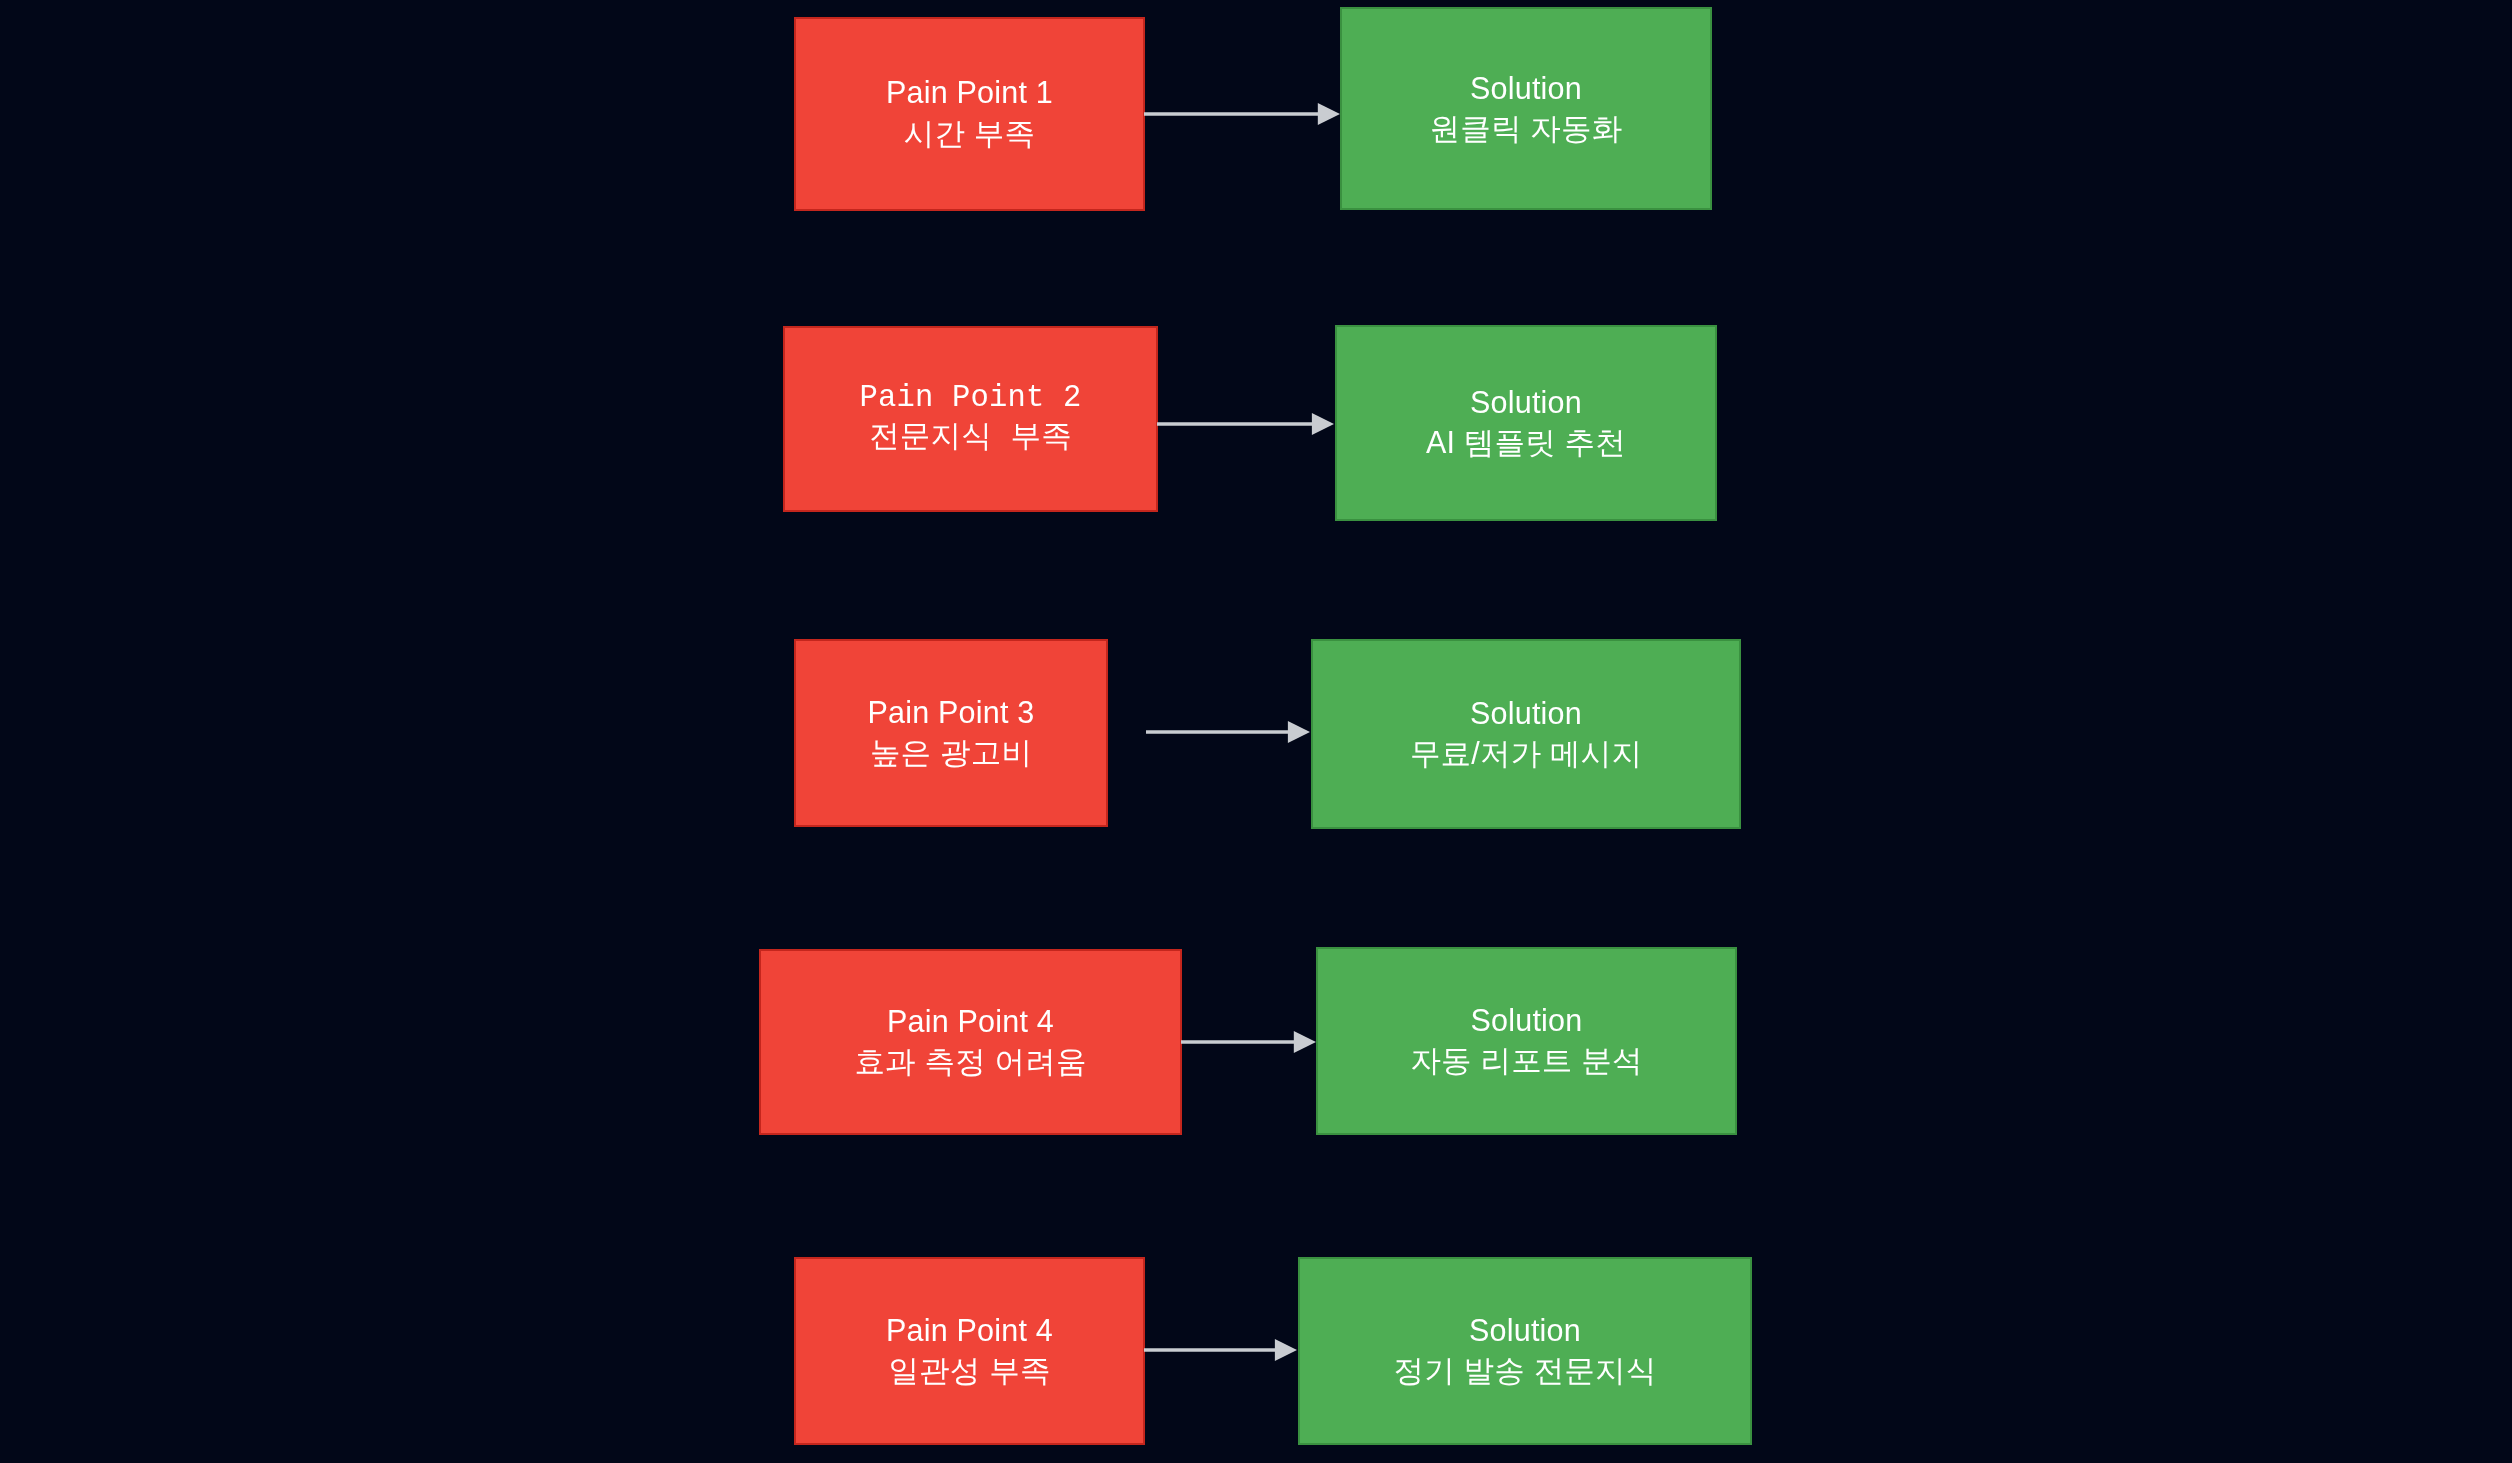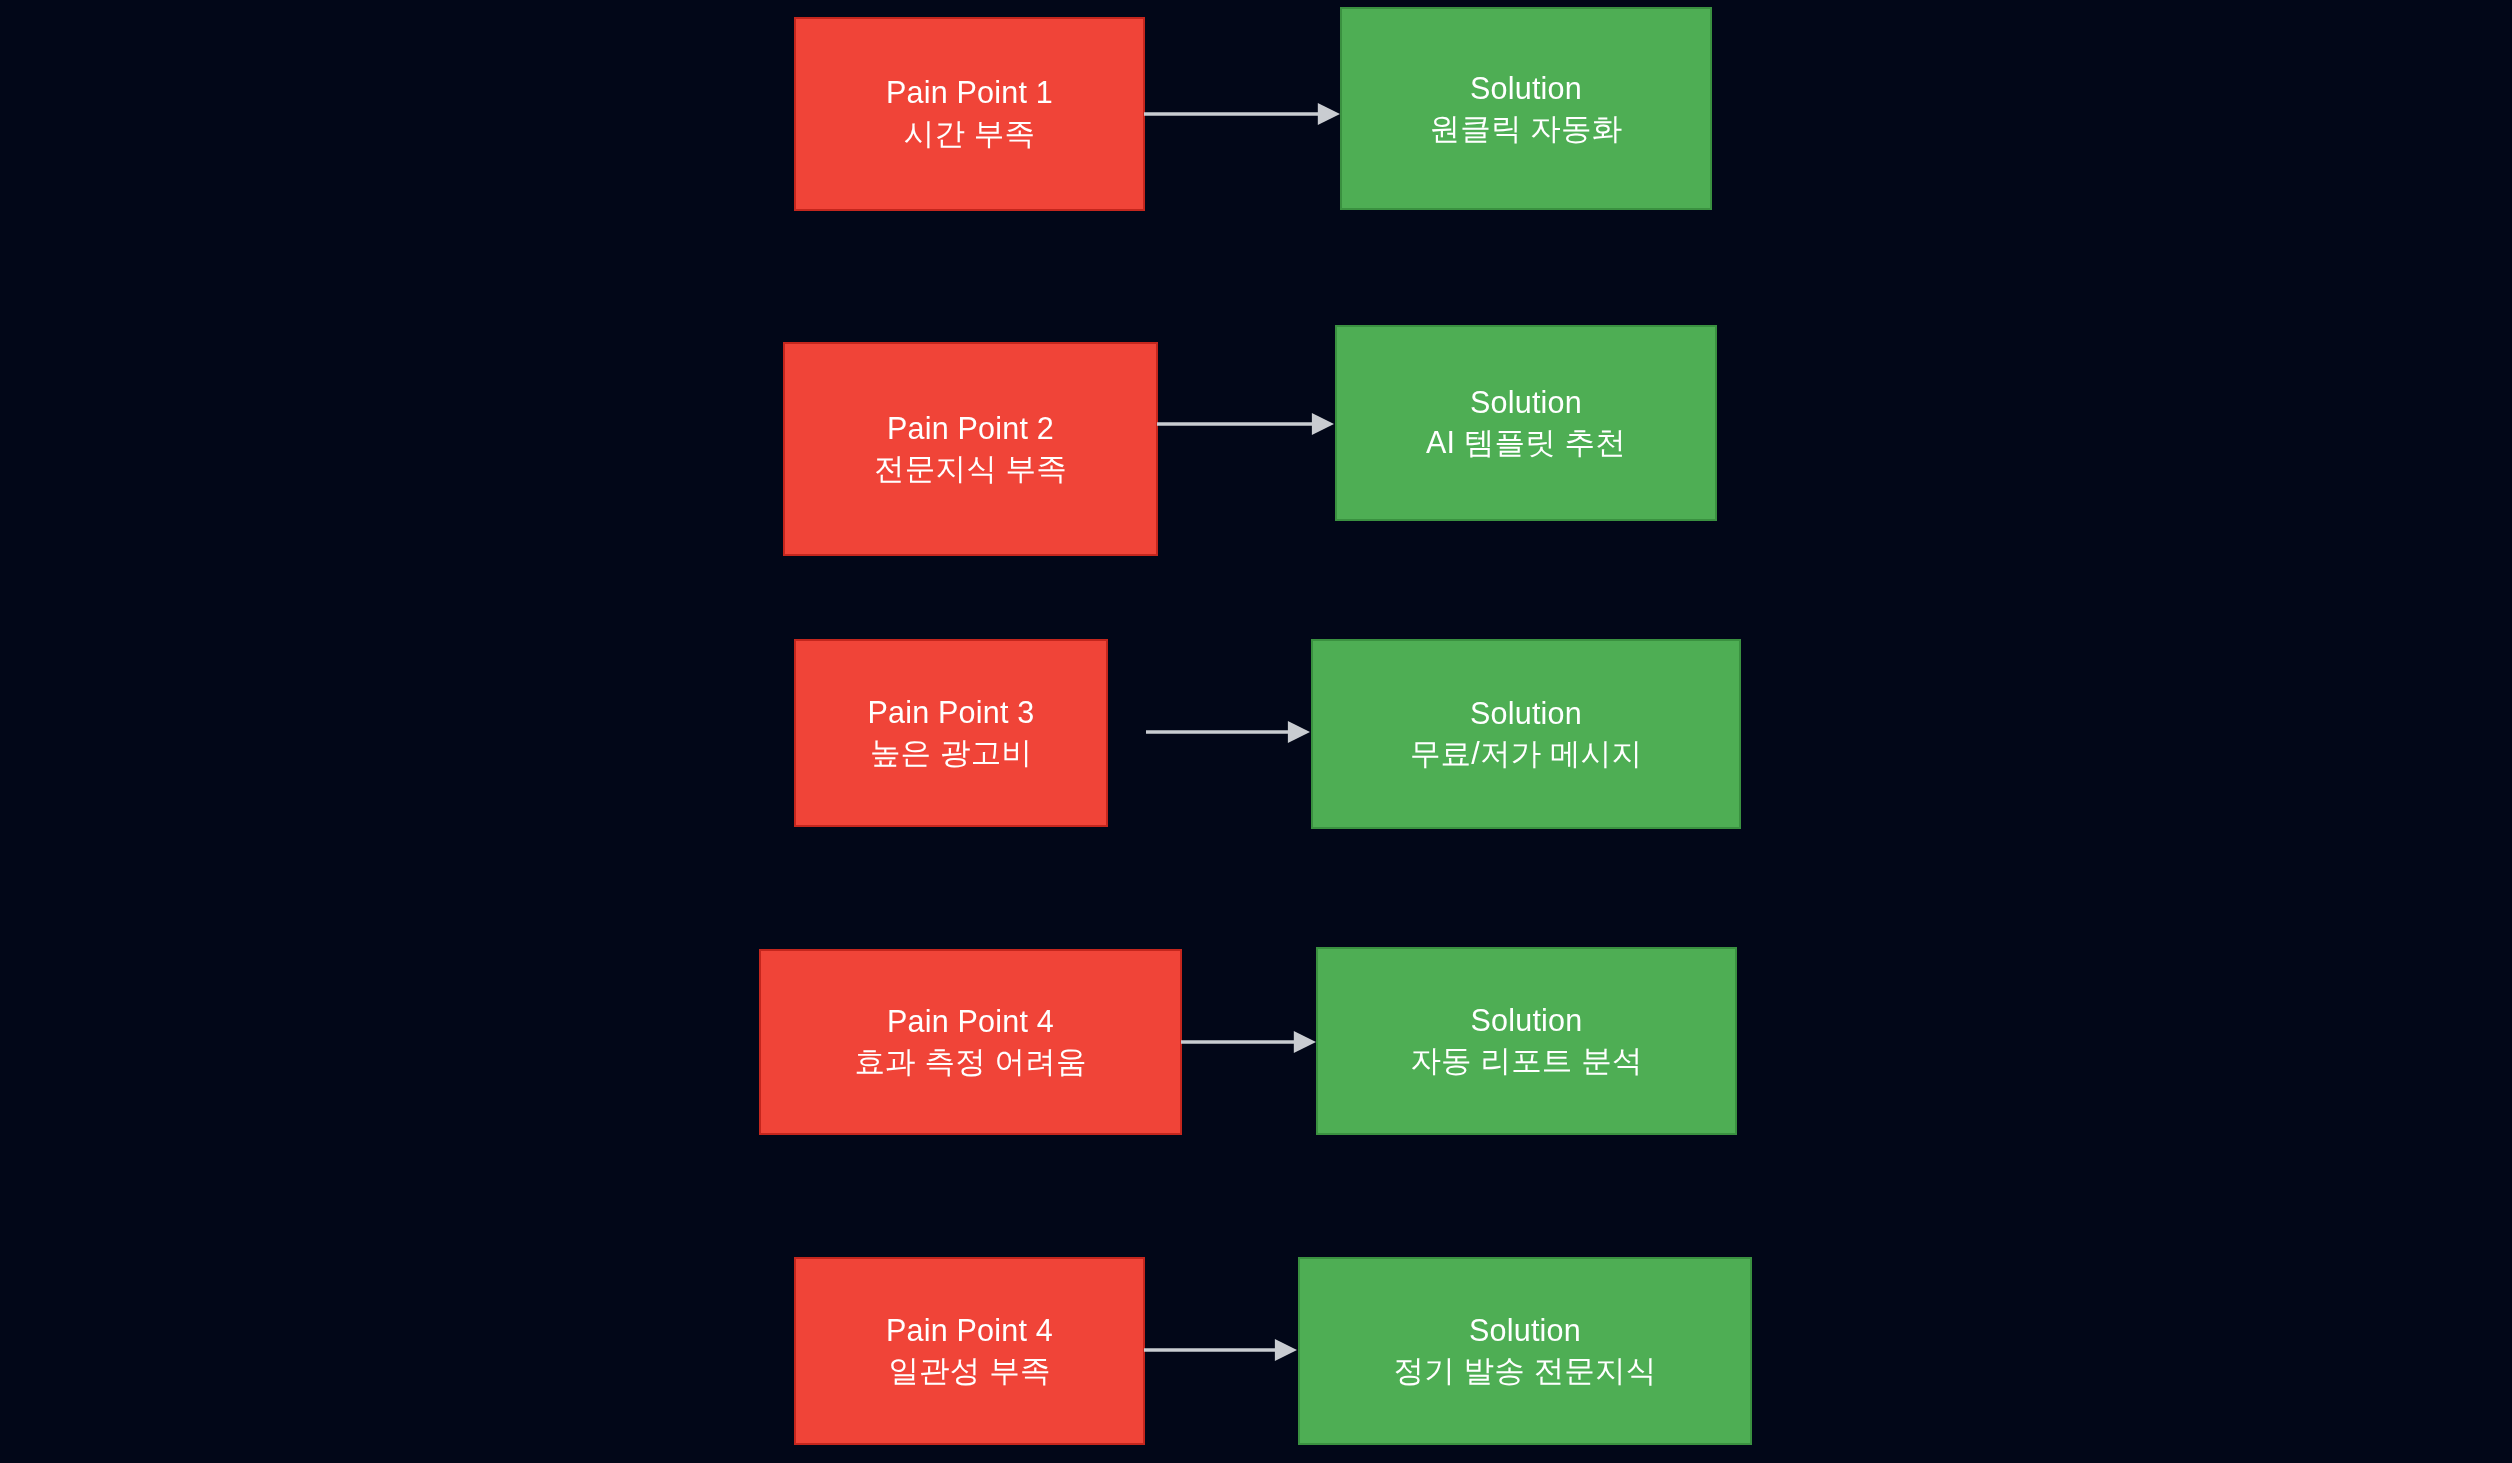--- a/index.html
+++ b/index.html
@@ -82,21 +82,21 @@
         <polygon points="188,3 212,15 188,27" fill="#c9ccd1"></polygon>
       </svg>
     </div>
     <div class="node-box solution" style="left:1340px; top:7.4px; width:372px; height:203px;">
       <span class="node-line title">Solution</span>
       <span class="node-line detail">원클릭 자동화</span>
     </div>
   </div>
 
   <div class="flow-row">
-    <div class="node-box pain" style="left:783px; top:342px; width:375px; height:214px;">
+    <div class="node-box pain" style="left:783px; top:326px; width:375px; height:186px;font-family:Liberation Mono, monospace;">
       <span class="node-line title">Pain Point 2</span>
       <span class="node-line detail">전문지식 부족</span>
     </div>
     <div class="connector" style="left:1157px; top:410px; width:177px;">
       <svg width="177" height="28" viewBox="0 0 192 30" aria-hidden="true">
         <line x1="0" y1="15" x2="170" y2="15" stroke="#c9ccd1" stroke-width="4"></line>
         <polygon points="168,3 192,15 168,27" fill="#c9ccd1"></polygon>
       </svg>
     </div>
     <div class="node-box solution" style="left:1335px; top:325px; width:382px; height:196px;">

